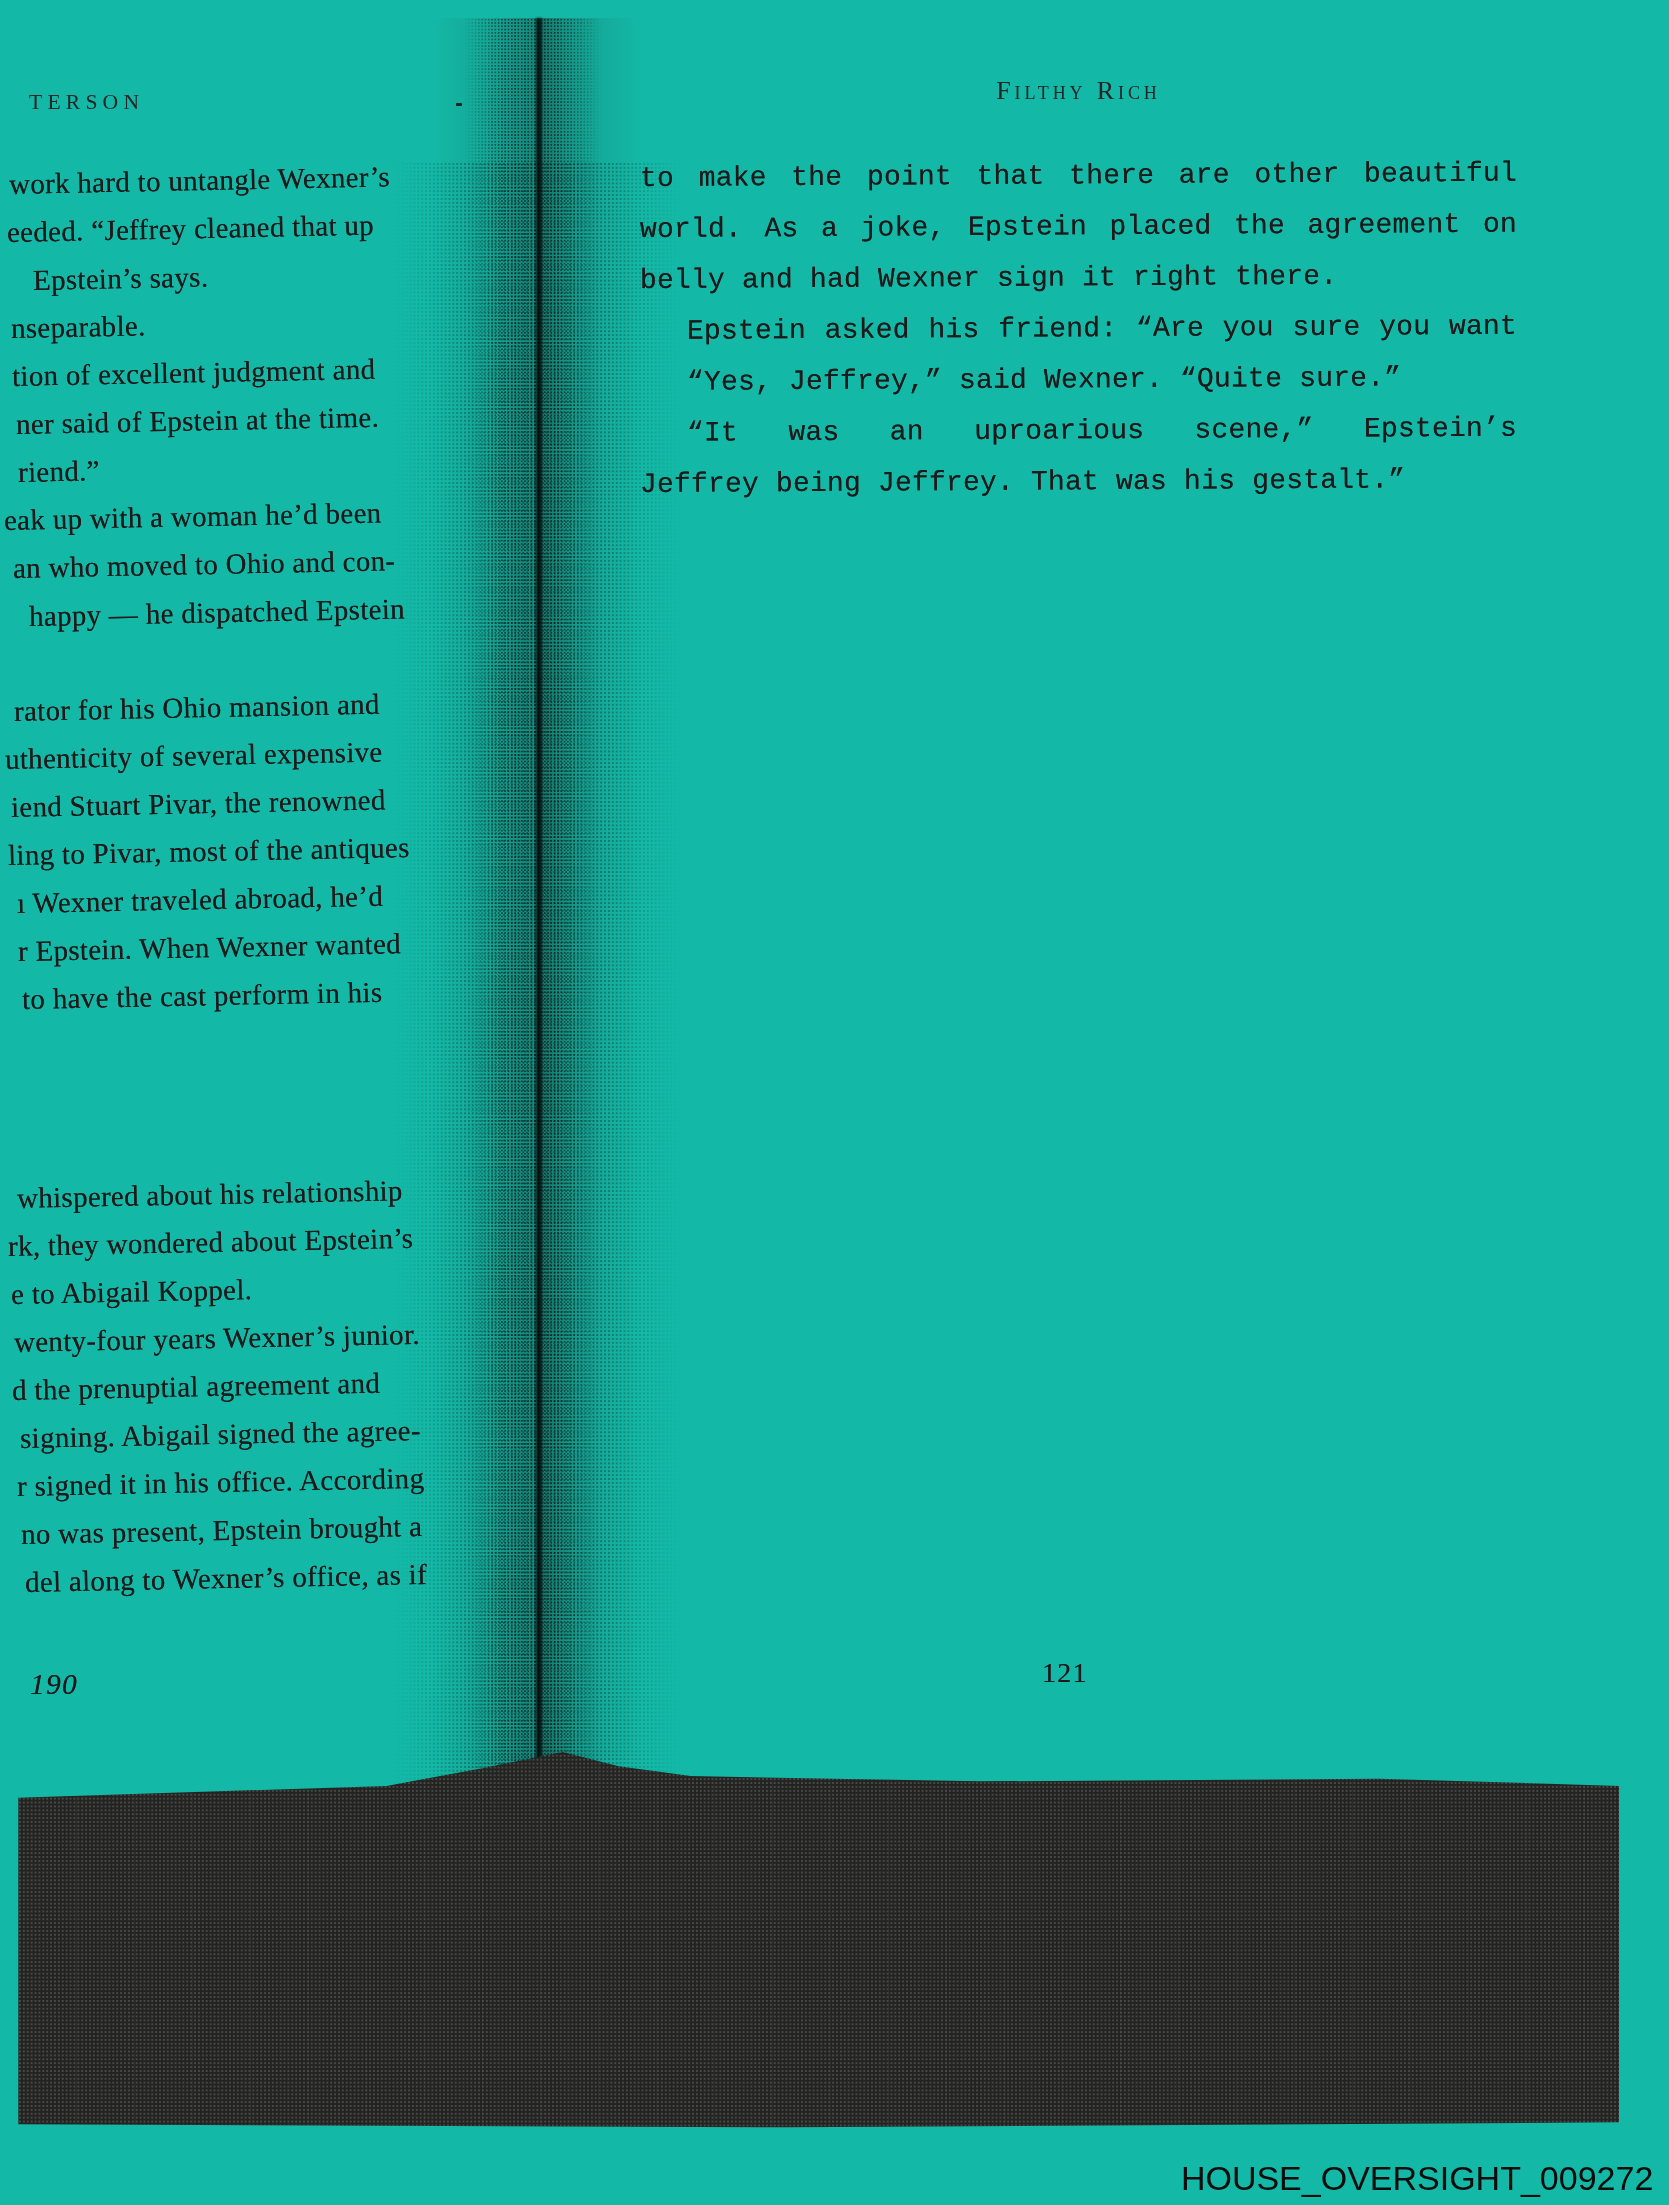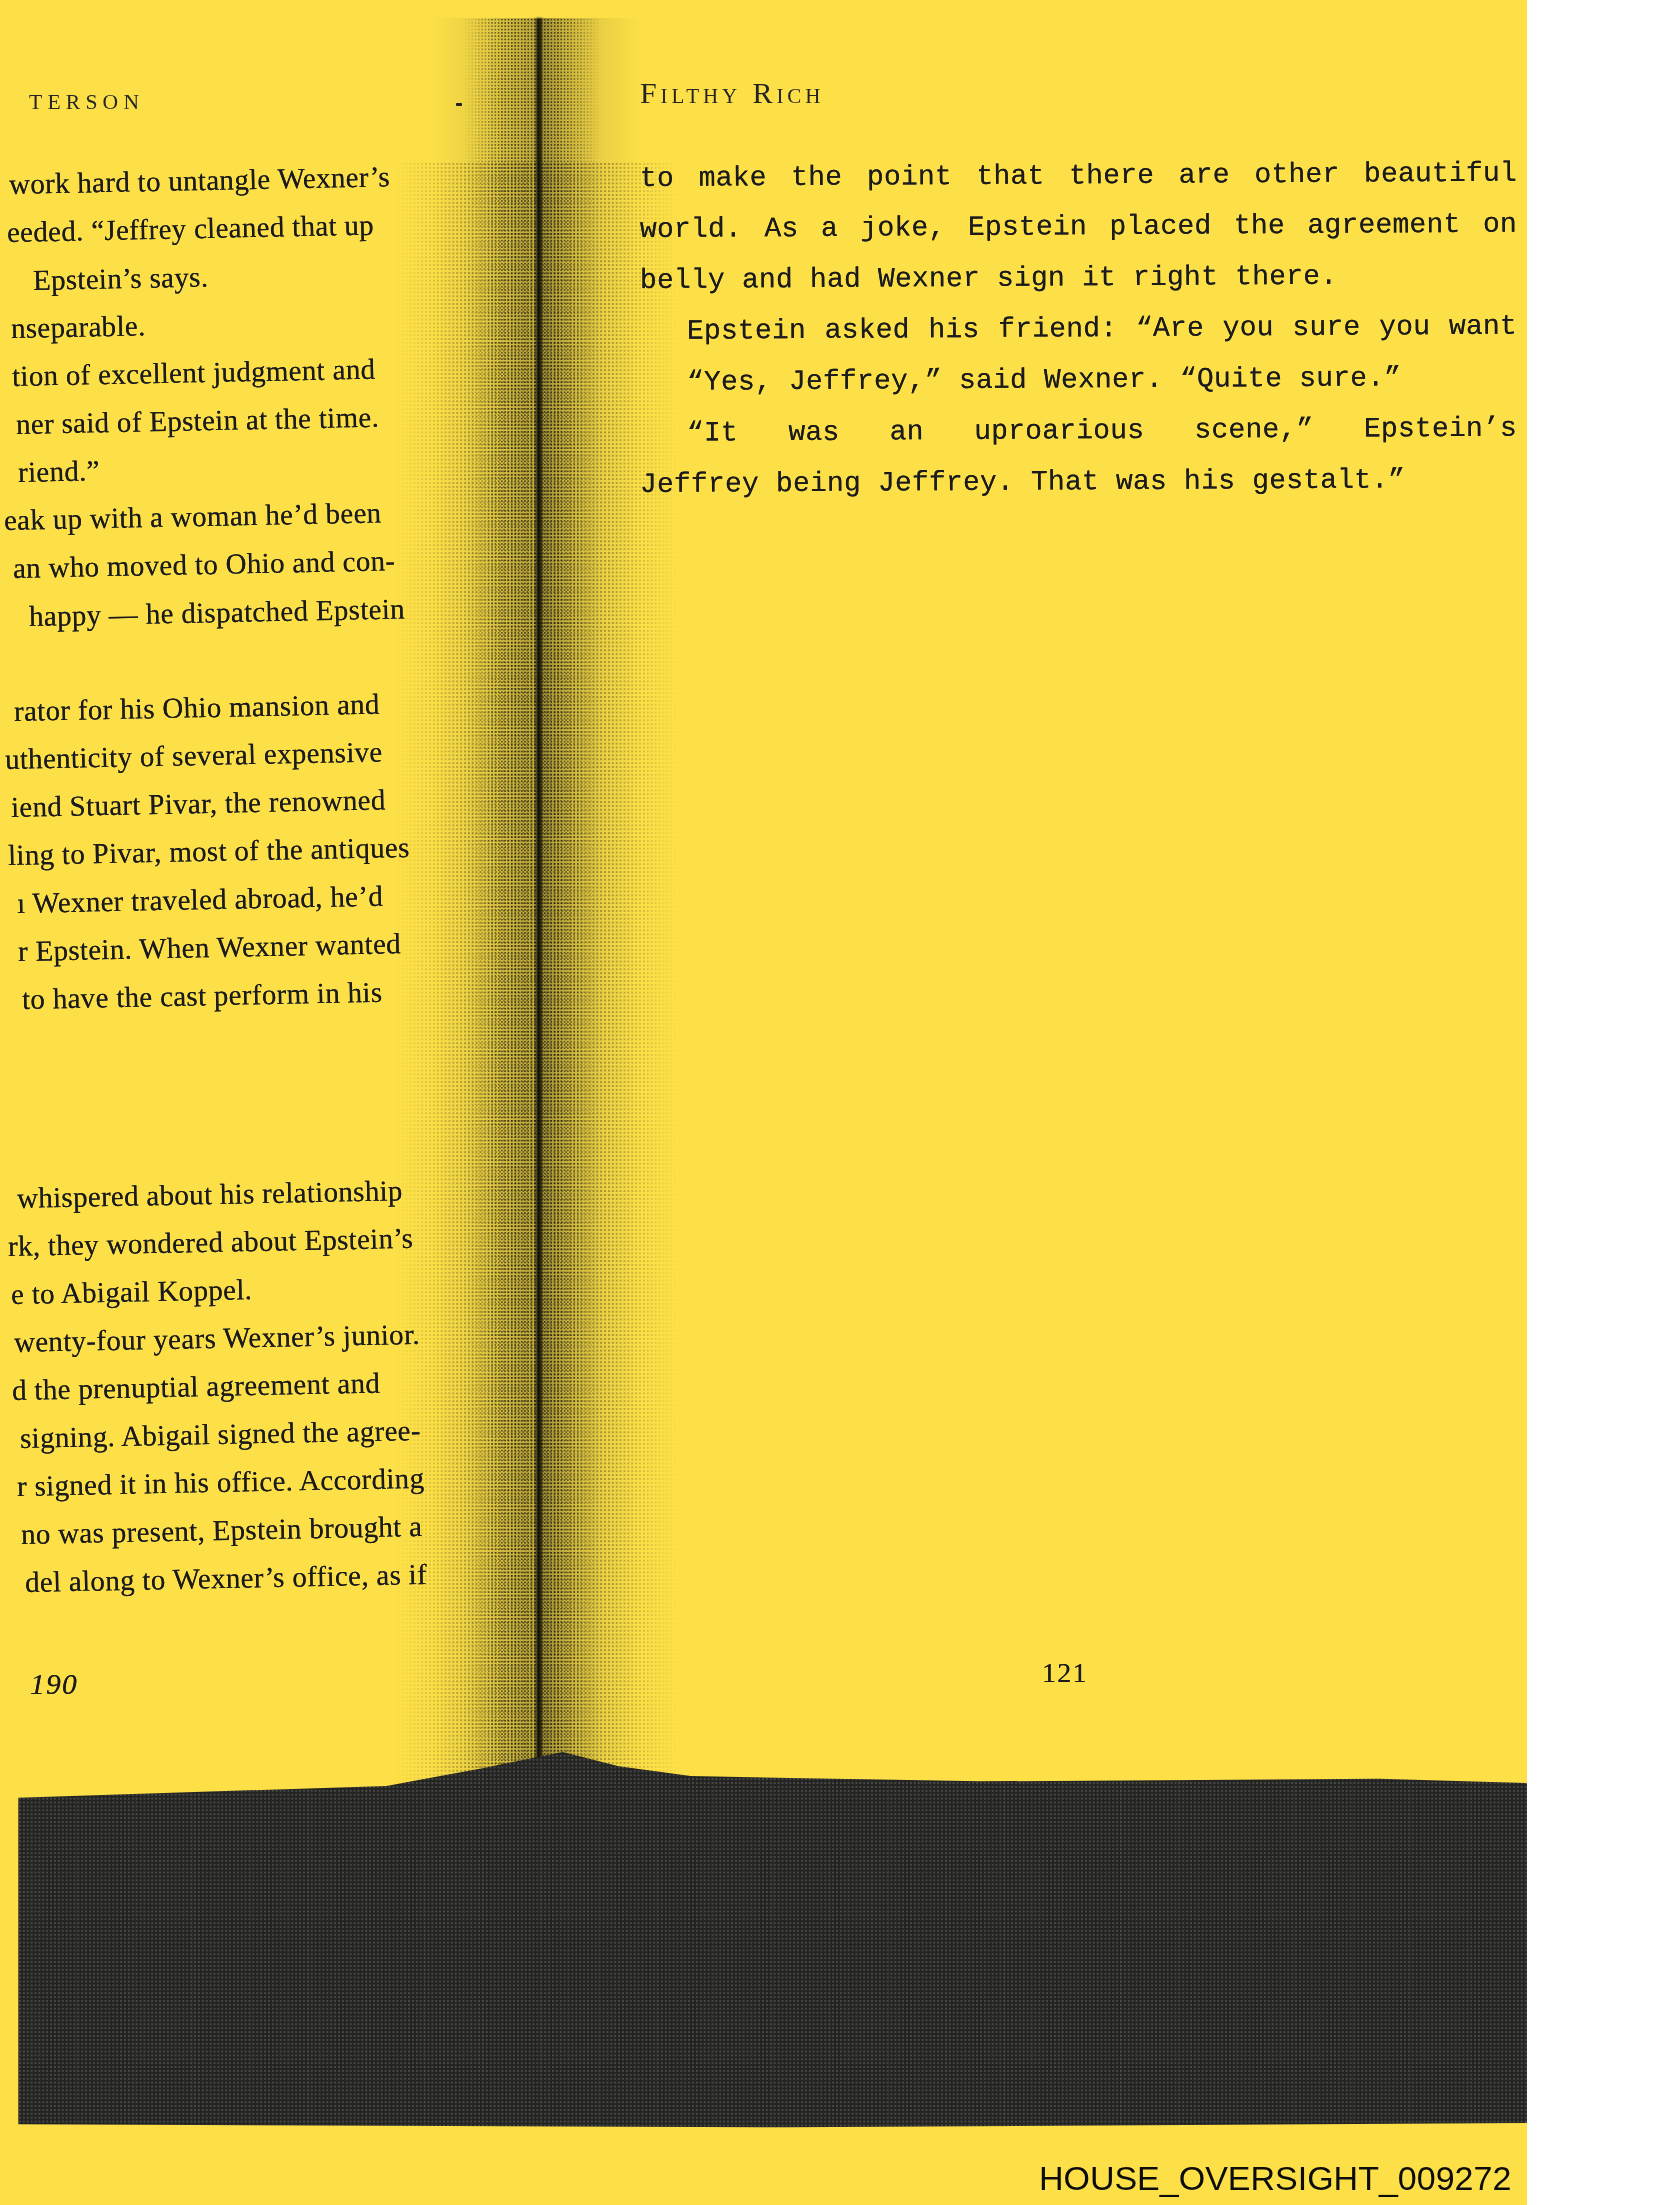--- a/index.html
+++ b/index.html
@@ -1,18 +1,18 @@
 <!DOCTYPE html>
 <html style="font-size:10.5px"><head>
 <meta charset="utf-8">
 <style>
   html,body{margin:0;padding:0;background:#ffffff;}
   .canvas{
-    position:relative;width:1527px;height:2205px;overflow:hidden;
-    background:#fde047;
+    position:relative;width:1669px;height:2205px;overflow:hidden;
+    background:#14b8a6;
     font-family:"Liberation Serif","DejaVu Serif",serif;
     color:#1b1b1b;
   }
   
   .gutter{position:absolute;left:393px;top:18.3px;width:288px;height:1775px;pointer-events:none;}
   .gutter .halo{
     position:absolute;left:0;top:144px;width:288px;height:1631px;
     background-image:radial-gradient(circle,rgba(10,10,10,.55) 0.7px,rgba(0,0,0,0) 0.8px);
     background-size:3.9px 3.9px;
     -webkit-mask-image:linear-gradient(to right,transparent 0%,rgba(0,0,0,.55) 22%,#000 45%,#000 58%,rgba(0,0,0,.55) 80%,transparent 100%);
@@ -47,22 +47,22 @@
     transform:rotate(-1.15deg);transform-origin:left center;
   }
   .gap1{height:47px;}
   .gap2{height:151px;}
   .pagenum-left{
     position:absolute;left:30px;top:1668px;font-size:29.5px;font-style:italic;
     letter-spacing:1.3px;text-shadow:0 0 0.5px #2e2e2e;
   }
   
   .runhead-right{
-    position:absolute;left:640px;top:76px;width:877px;text-align:left;
-    font-variant:small-caps;font-size:30px;letter-spacing:3.9px;color:#242424;
+    position:absolute;left:640px;top:76px;width:877px;text-align:center;
+    font-variant:small-caps;font-size:26px;letter-spacing:3.9px;color:#242424;
   }
   .right-col{position:absolute;left:640px;top:153px;width:877px;font-family:Liberation Mono, monospace;}
   .rline{
     height:51px;line-height:51px;font-size:28px;white-space:nowrap;
     letter-spacing:0.2px;text-shadow:0 0 0.5px #2e2e2e;
     transform:rotate(-.35deg);transform-origin:left center;
   }
   .rline.j{white-space:normal;text-align:justify;text-align-last:justify;overflow:hidden;}
   .rline.ind{padding-left:47px;}
   .pagenum-right{

